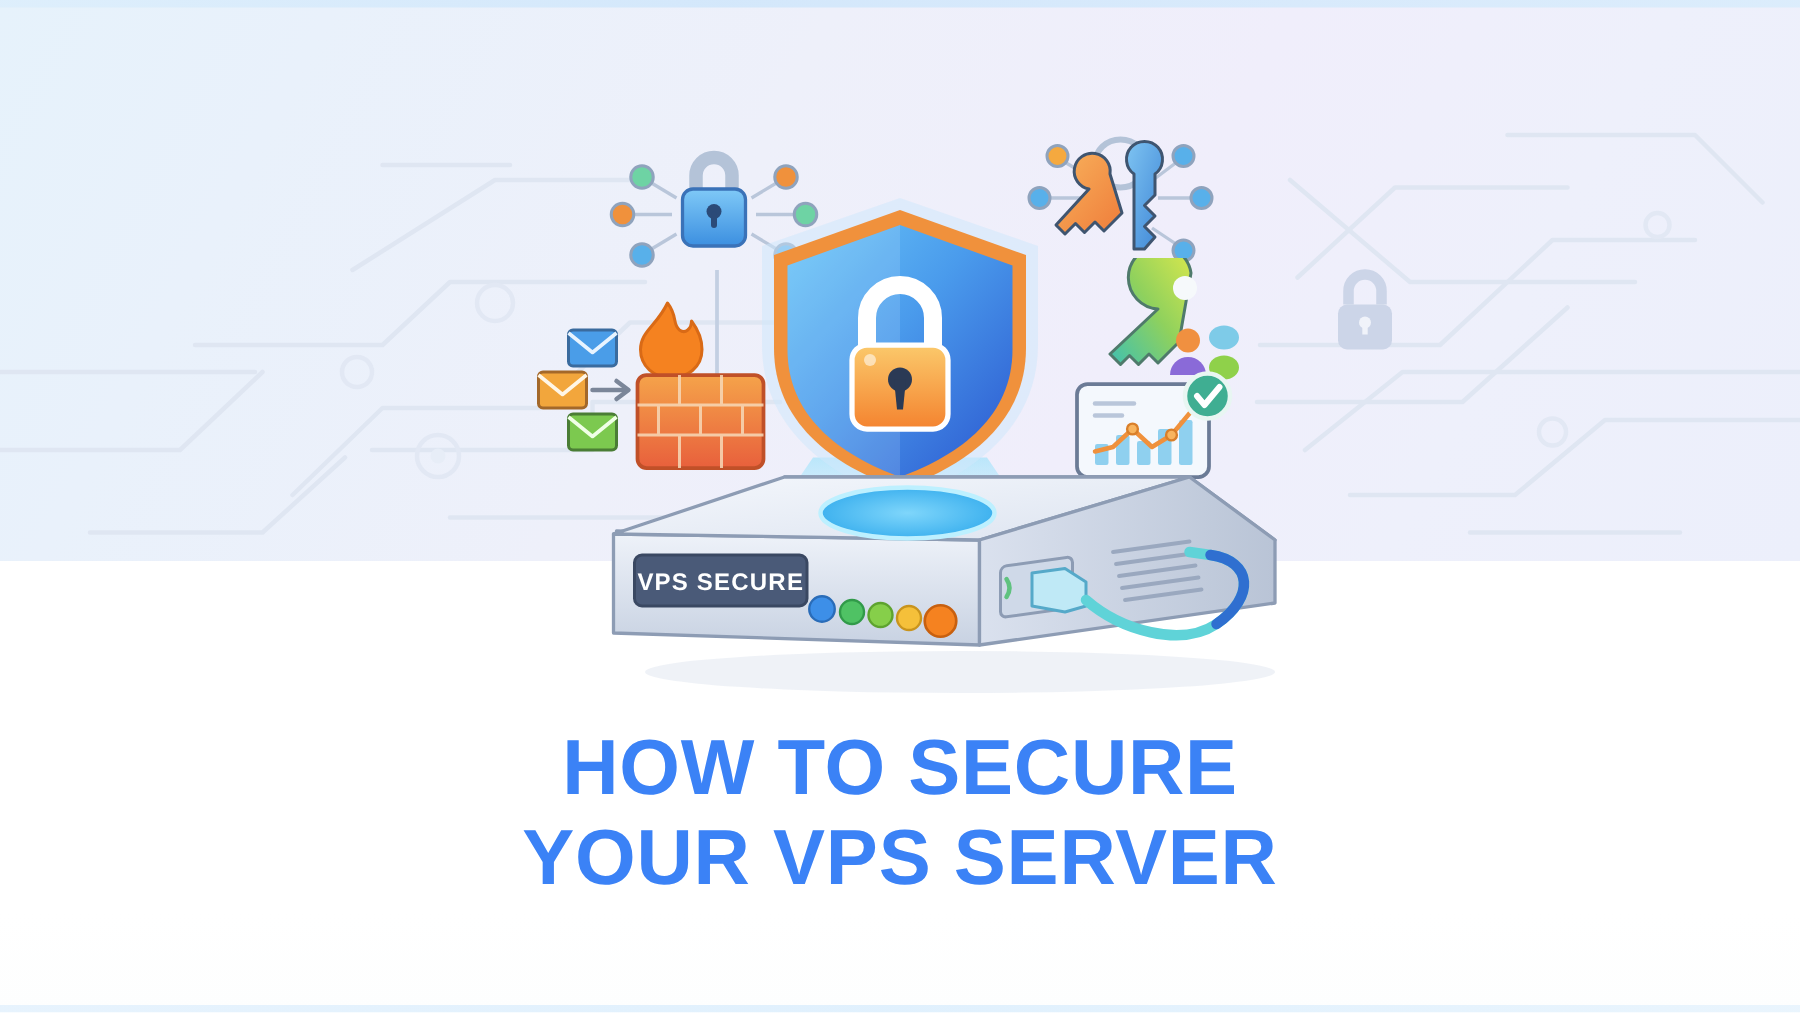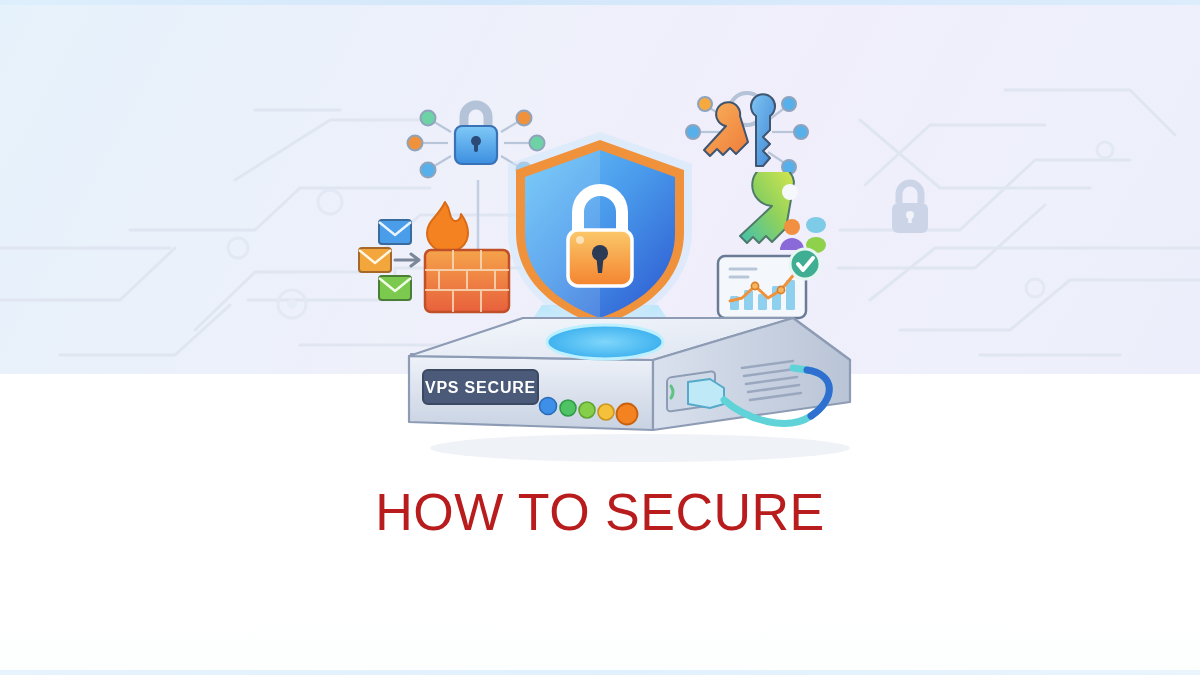--- a/index.html
+++ b/index.html
@@ -43,25 +43,25 @@
   .node{ position:absolute; }
 
   
   .title-wrap{
     position:absolute; left:0; top:482px; width:1200px;
     text-align:center;
   }
   .title-line{
     display:block;
     font-family:"Liberation Sans", sans-serif;
-    font-weight:normal;
+    font-weight:bold;
     font-size:52px;
     letter-spacing:0.5px;
     line-height:60px;
-    color:#b91c1c;
+    color:#3b82f6;
   }
 </style>
 </head>
 <body>
 
 <div class="canvas">
 
   <div class="bg-upper"></div>
   <div class="bg-lower"></div>
   <div class="edge-strip edge-top"></div>
@@ -361,15 +361,16 @@
       <path d="M293 70 l22 -3 l14 9 l0 16 l-14 4 l-22 -4 z" fill="#bfe9f6" stroke="#55a9c9" stroke-width="2" stroke-linejoin="round"></path>
       <path d="M276 74 q4 6 0 12" fill="none" stroke="#5fc27f" stroke-width="3" stroke-linecap="round"></path>
     </g>
 
     <path d="M329 88 C352 108 392 120 416 104 C442 86 440 62 412 58 L398 56" fill="none" stroke="#5fd3d8" stroke-width="7" stroke-linecap="round"></path>
     <path d="M412 58 C440 62 442 86 416 104" fill="none" stroke="#2f6fd0" stroke-width="7" stroke-linecap="round"></path>
   </svg>
 
   <div class="title-wrap">
     <span class="title-line">HOW TO SECURE</span>
+    <span class="title-line">YOUR VPS SERVER</span>
   </div>
 
 </div>
 
 </body></html>

